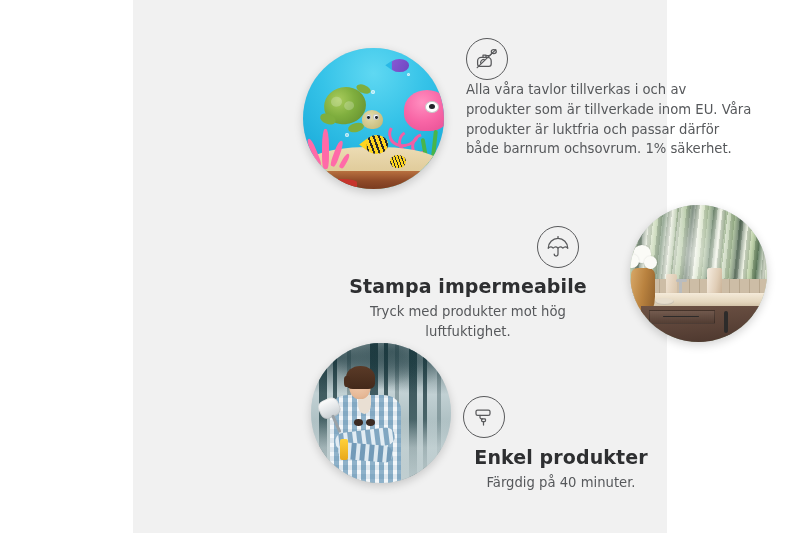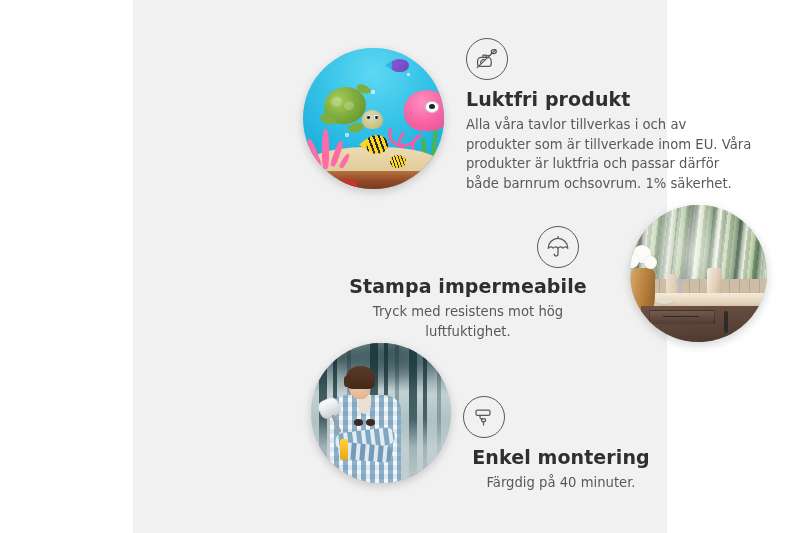--- a/index.html
+++ b/index.html
@@ -512,48 +512,47 @@
           <svg width="26" height="26" viewBox="0 0 26 26" fill="none" stroke="#58595b" stroke-width="1.25" stroke-linecap="round" stroke-linejoin="round">
             <path d="M7.2 11.4 h6.4 a3.6 3.6 0 0 1 3.6 3.6 v3.1 a2.3 2.3 0 0 1 -2.3 2.3 h-9 a2.3 2.3 0 0 1 -2.3 -2.3 v-3.1 a3.6 3.6 0 0 1 3.6 -3.6 z"></path>
             <path d="M9.0 11.4 v-2.3 h3.0 v2.3"></path>
             <path d="M12.0 9.6 h3.6 l2.0 -2.0"></path>
             <ellipse cx="19.8" cy="5.6" rx="2.5" ry="2.0"></ellipse>
             <path d="M6.6 17.0 a3.6 3.6 0 0 1 3.6 -3.6"></path>
             <line x1="3.2" y1="21.6" x2="21.8" y2="3.6"></line>
           </svg>
         </div>
       </div>
-      <div class="feature-title">Luktfri produkt</div>
       <p class="feature-body">Alla våra tavlor tillverkas i och av produkter som är tillverkade inom EU. Våra produkter är luktfria och passar därför både barnrum ochsovrum. 1% säkerhet.</p>
     </div>
 
     <div class="feature" id="feature-water">
       <div class="icon-wrap">
         <div class="icon-circle">
           <svg width="26" height="26" viewBox="0 0 26 26" fill="none" stroke="#58595b" stroke-width="1.25" stroke-linecap="round" stroke-linejoin="round">
             <path d="M3.3 14.1 a9.7 9.7 0 0 1 19.4 0"></path>
             <path d="M3.3 14.1 q2.4 -2.6 4.85 0 q2.4 -2.6 4.85 0 q2.4 -2.6 4.85 0 q2.4 -2.6 4.85 0"></path>
             <path d="M13 14.1 v6.0 a1.9 1.9 0 0 1 -3.8 0"></path>
             <line x1="13" y1="4.4" x2="13" y2="2.6"></line>
           </svg>
         </div>
       </div>
       <div class="feature-title">Stampa impermeabile</div>
-      <p class="feature-body">Tryck med resistens mot hög luftfuktighet.</p>
+      <p class="feature-body">Tryck med produkter mot hög luftfuktighet.</p>
     </div>
 
     <div class="feature" id="feature-mount">
       <div class="icon-wrap">
         <div class="icon-circle">
           <svg width="26" height="26" viewBox="0 0 26 26" fill="none" stroke="#58595b" stroke-width="1.25" stroke-linecap="round" stroke-linejoin="round">
             <rect x="5.0" y="6.0" width="14.0" height="5.4" rx="1.6"></rect>
             <path d="M9.0 11.4 v1.9 a1.5 1.5 0 0 0 1.5 1.5 h1.0"></path>
             <path d="M11.5 14.8 h2.1 a0.9 0.9 0 0 1 0.9 0.9 v0.9 a0.9 0.9 0 0 1 -0.9 0.9 h-2.1 a0.9 0.9 0 0 1 -0.9 -0.9 v-0.9 a0.9 0.9 0 0 1 0.9 -0.9 z"></path>
             <line x1="12.5" y1="17.5" x2="12.5" y2="21.0"></line>
           </svg>
         </div>
       </div>
-      <div class="feature-title">Enkel montering</div>
+      <div class="feature-title">Enkel produkter</div>
       <p class="feature-body">Färgdig på 40 minuter.</p>
     </div>
 
   </div>
 </div>
 
 </body></html>

